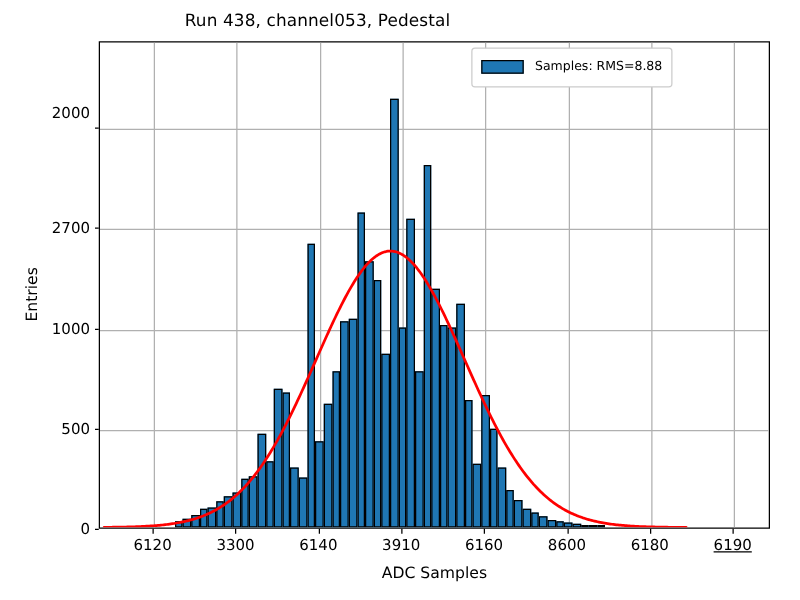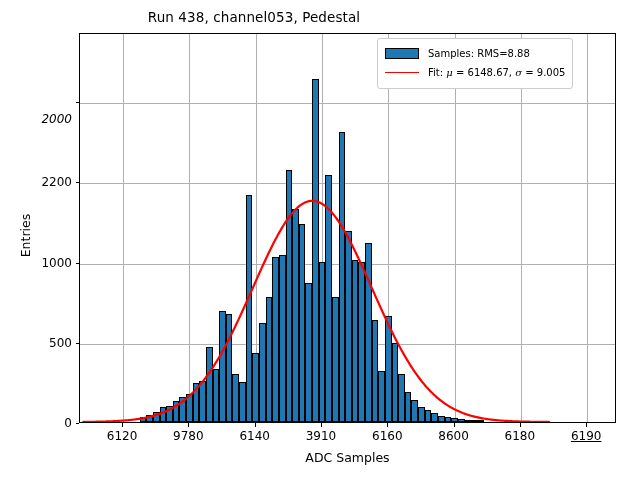--- a/index.html
+++ b/index.html
@@ -228,21 +228,21 @@
       </div>
     <svg id="curve-layer" viewBox="0 0 537 390" preserveAspectRatio="none">
       <polyline id="fit-path" fill="none" stroke="#ff0000" stroke-width="2.2" stroke-linejoin="round" stroke-linecap="round" points="3.31,389.87 4.48,389.86 5.65,389.84 6.82,389.83 7.99,389.82 9.16,389.81 10.33,389.79 11.49,389.77 12.66,389.76 13.83,389.74 15.00,389.72 16.17,389.70 17.34,389.68 18.50,389.65 19.67,389.63 20.84,389.60 22.01,389.57 23.18,389.54 24.35,389.51 25.52,389.48 26.68,389.44 27.85,389.40 29.02,389.36 30.19,389.31 31.36,389.27 32.53,389.22 33.70,389.16 34.86,389.11 36.03,389.05 37.20,388.98 38.37,388.92 39.54,388.84 40.71,388.77 41.87,388.69 43.04,388.60 44.21,388.52 45.38,388.42 46.55,388.32 47.72,388.22 48.89,388.10 50.05,387.99 51.22,387.86 52.39,387.73 53.56,387.59 54.73,387.45 55.90,387.29 57.06,387.13 58.23,386.96 59.40,386.78 60.57,386.60 61.74,386.40 62.91,386.19 64.08,385.97 65.24,385.74 66.41,385.50 67.58,385.25 68.75,384.99 69.92,384.71 71.09,384.42 72.25,384.12 73.42,383.80 74.59,383.47 75.76,383.12 76.93,382.76 78.10,382.38 79.27,381.99 80.43,381.57 81.60,381.14 82.77,380.69 83.94,380.22 85.11,379.74 86.28,379.23 87.44,378.70 88.61,378.15 89.78,377.57 90.95,376.98 92.12,376.36 93.29,375.72 94.46,375.05 95.62,374.36 96.79,373.64 97.96,372.89 99.13,372.12 100.30,371.32 101.47,370.49 102.63,369.64 103.80,368.75 104.97,367.83 106.14,366.89 107.31,365.91 108.48,364.90 109.65,363.86 110.81,362.78 111.98,361.67 113.15,360.53 114.32,359.35 115.49,358.14 116.66,356.90 117.83,355.61 118.99,354.29 120.16,352.94 121.33,351.55 122.50,350.12 123.67,348.65 124.84,347.15 126.00,345.61 127.17,344.03 128.34,342.42 129.51,340.76 130.68,339.07 131.85,337.34 133.02,335.57 134.18,333.77 135.35,331.92 136.52,330.04 137.69,328.12 138.86,326.17 140.03,324.18 141.19,322.15 142.36,320.08 143.53,317.99 144.70,315.85 145.87,313.68 147.04,311.48 148.21,309.25 149.37,306.99 150.54,304.69 151.71,302.36 152.88,300.01 154.05,297.63 155.22,295.22 156.38,292.78 157.55,290.32 158.72,287.84 159.89,285.34 161.06,282.81 162.23,280.27 163.40,277.71 164.56,275.13 165.73,272.54 166.90,269.94 168.07,267.33 169.24,264.71 170.41,262.08 171.57,259.44 172.74,256.81 173.91,254.17 175.08,251.53 176.25,248.89 177.42,246.26 178.59,243.64 179.75,241.03 180.92,238.42 182.09,235.84 183.26,233.26 184.43,230.71 185.60,228.17 186.76,225.66 187.93,223.17 189.10,220.71 190.27,218.28 191.44,215.89 192.61,213.52 193.78,211.19 194.94,208.90 196.11,206.66 197.28,204.45 198.45,202.29 199.62,200.18 200.79,198.12 201.96,196.11 203.12,194.15 204.29,192.25 205.46,190.41 206.63,188.62 207.80,186.90 208.97,185.25 210.13,183.65 211.30,182.13 212.47,180.68 213.64,179.29 214.81,177.98 215.98,176.74 217.15,175.58 218.31,174.49 219.48,173.48 220.65,172.55 221.82,171.69 222.99,170.92 224.16,170.23 225.32,169.62 226.49,169.10 227.66,168.66 228.83,168.30 230.00,168.03 231.17,167.84 232.34,167.74 233.50,167.72 234.67,167.79 235.84,167.94 237.01,168.18 238.18,168.50 239.35,168.90 240.51,169.39 241.68,169.97 242.85,170.62 244.02,171.36 245.19,172.18 246.36,173.08 247.53,174.06 248.69,175.11 249.86,176.24 251.03,177.45 252.20,178.73 253.37,180.09 254.54,181.51 255.70,183.01 256.87,184.57 258.04,186.20 259.21,187.90 260.38,189.65 261.55,191.47 262.72,193.35 263.88,195.28 265.05,197.27 266.22,199.31 267.39,201.40 268.56,203.54 269.73,205.73 270.89,207.96 272.06,210.23 273.23,212.54 274.40,214.89 275.57,217.28 276.74,219.69 277.91,222.14 279.07,224.62 280.24,227.12 281.41,229.64 282.58,232.19 283.75,234.76 284.92,237.34 286.09,239.94 287.25,242.55 288.42,245.17 289.59,247.79 290.76,250.43 291.93,253.06 293.10,255.70 294.26,258.34 295.43,260.98 296.60,263.61 297.77,266.23 298.94,268.85 300.11,271.46 301.28,274.05 302.44,276.63 303.61,279.20 304.78,281.75 305.95,284.28 307.12,286.80 308.29,289.29 309.45,291.76 310.62,294.20 311.79,296.62 312.96,299.02 314.13,301.38 315.30,303.72 316.47,306.03 317.63,308.31 318.80,310.55 319.97,312.77 321.14,314.95 322.31,317.10 323.48,319.21 324.64,321.29 325.81,323.33 326.98,325.34 328.15,327.31 329.32,329.24 330.49,331.14 331.66,333.00 332.82,334.82 333.99,336.60 335.16,338.35 336.33,340.06 337.50,341.73 338.67,343.36 339.83,344.96 341.00,346.51 342.17,348.03 343.34,349.51 344.51,350.96 345.68,352.36 346.85,353.73 348.01,355.07 349.18,356.36 350.35,357.62 351.52,358.85 352.69,360.04 353.86,361.20 355.02,362.32 356.19,363.41 357.36,364.47 358.53,365.49 359.70,366.48 360.87,367.44 362.04,368.37 363.20,369.27 364.37,370.14 365.54,370.98 366.71,371.79 367.88,372.57 369.05,373.33 370.22,374.06 371.38,374.76 372.55,375.44 373.72,376.09 374.89,376.72 376.06,377.33 377.23,377.91 378.39,378.47 379.56,379.01 380.73,379.52 381.90,380.02 383.07,380.50 384.24,380.96 385.41,381.39 386.57,381.81 387.74,382.22 388.91,382.60 390.08,382.97 391.25,383.33 392.42,383.67 393.58,383.99 394.75,384.30 395.92,384.59 397.09,384.87 398.26,385.14 399.43,385.40 400.60,385.65 401.76,385.88 402.93,386.10 404.10,386.31 405.27,386.51 406.44,386.71 407.61,386.89 408.77,387.06 409.94,387.23 411.11,387.38 412.28,387.53 413.45,387.67 414.62,387.81 415.79,387.93 416.95,388.06 418.12,388.17 419.29,388.28 420.46,388.38 421.63,388.48 422.80,388.57 423.96,388.65 425.13,388.74 426.30,388.81 427.47,388.89 428.64,388.96 429.81,389.02 430.98,389.08 432.14,389.14 433.31,389.19 434.48,389.25 435.65,389.29 436.82,389.34 437.99,389.38 439.15,389.42 440.32,389.46 441.49,389.50 442.66,389.53 443.83,389.56 445.00,389.59 446.17,389.62 447.33,389.64 448.50,389.67 449.67,389.69 450.84,389.71 452.01,389.73 453.18,389.75 454.35,389.77 455.51,389.78 456.68,389.80 457.85,389.81 459.02,389.83 460.19,389.84 461.36,389.85 462.52,389.86 463.69,389.87 464.86,389.88 466.03,389.89 467.20,389.90 468.37,389.91 469.54,389.91 470.70,389.92"></polyline>
     </svg>
   </div>
 
   <div id="xticks-layer">
       <div class="xtick-mark" style="left: 122.093px;"></div>
       <div class="xtick-label" style="left: 122.093px;">6120</div>
       <div class="xtick-mark" style="left: 188.389px;"></div>
-      <div class="xtick-label" style="left: 188.389px;">9780</div>
+      <div class="xtick-label" style="left: 188.389px;">3300</div>
       <div class="xtick-mark" style="left: 254.685px;"></div>
       <div class="xtick-label" style="left: 254.685px;">6140</div>
       <div class="xtick-mark" style="left: 320.981px;"></div>
       <div class="xtick-label" style="left: 320.981px;">3910</div>
       <div class="xtick-mark" style="left: 387.278px;"></div>
       <div class="xtick-label" style="left: 387.278px;">6160</div>
       <div class="xtick-mark" style="left: 453.574px;"></div>
       <div class="xtick-label" style="left: 453.574px;">8600</div>
       <div class="xtick-mark" style="left: 519.87px;"></div>
       <div class="xtick-label" style="left: 519.87px;">6180</div>
@@ -250,32 +250,28 @@
       <div class="xtick-label" style="left: 586.167px; text-decoration: underline;">6190</div>
     </div>
   <div id="yticks-layer">
       <div class="ytick-mark" style="top: 423px;"></div>
       <div class="ytick-label" style="top: 423px;">0</div>
       <div class="ytick-mark" style="top: 342.753px;"></div>
       <div class="ytick-label" style="top: 342.753px;">500</div>
       <div class="ytick-mark" style="top: 262.506px;"></div>
       <div class="ytick-label" style="top: 262.506px;">1000</div>
       <div class="ytick-mark" style="top: 182.259px;"></div>
-      <div class="ytick-label" style="top: 182.259px;">2200</div>
+      <div class="ytick-label" style="top: 182.259px;">2700</div>
       <div class="ytick-mark" style="top: 102.012px;"></div>
-      <div class="ytick-label" style="top: 119px; font-style: italic;">2000</div>
+      <div class="ytick-label" style="top: 90px;">2000</div>
     </div>
 
   <div id="xlabel">ADC Samples</div>
   <div id="ylabel">Entries</div>
 
   <div id="legend">
     <div class="legend-row">
       <span class="legend-swatch-patch"></span>
       <span class="legend-text">Samples: RMS=8.88</span>
     </div>
-    <div class="legend-row">
-      <span class="legend-swatch-line"></span>
-      <span class="legend-text"><span>Fit: </span><span class="mi">μ</span><span> = 6148.67, </span><span class="mi">σ</span><span> = 9.005</span></span>
-    </div>
   </div>
 
 </div>
 
 </body></html>

